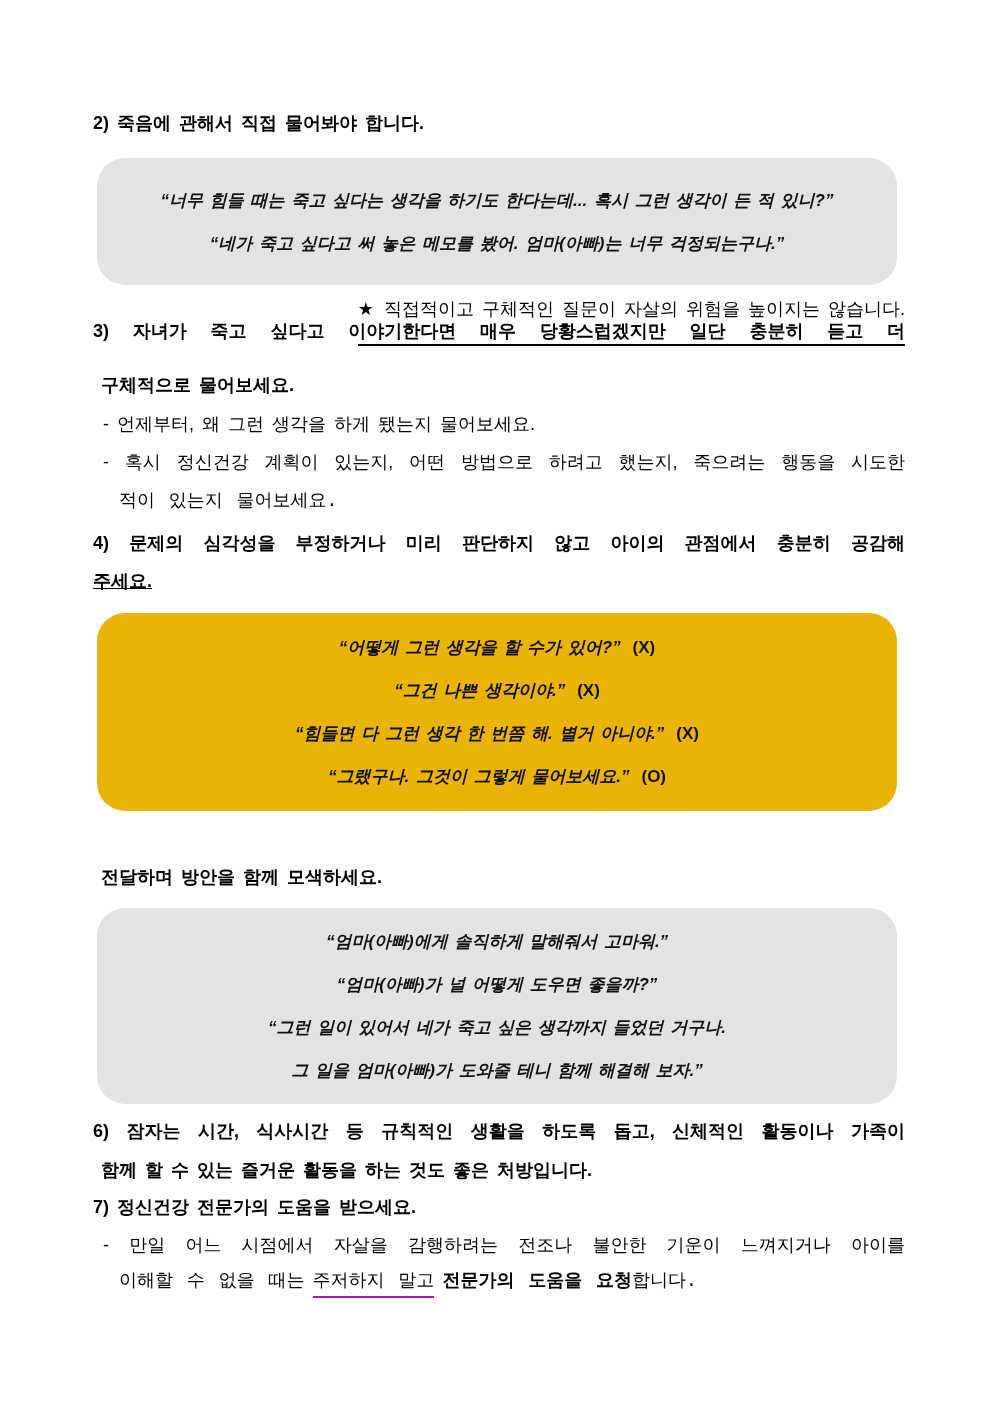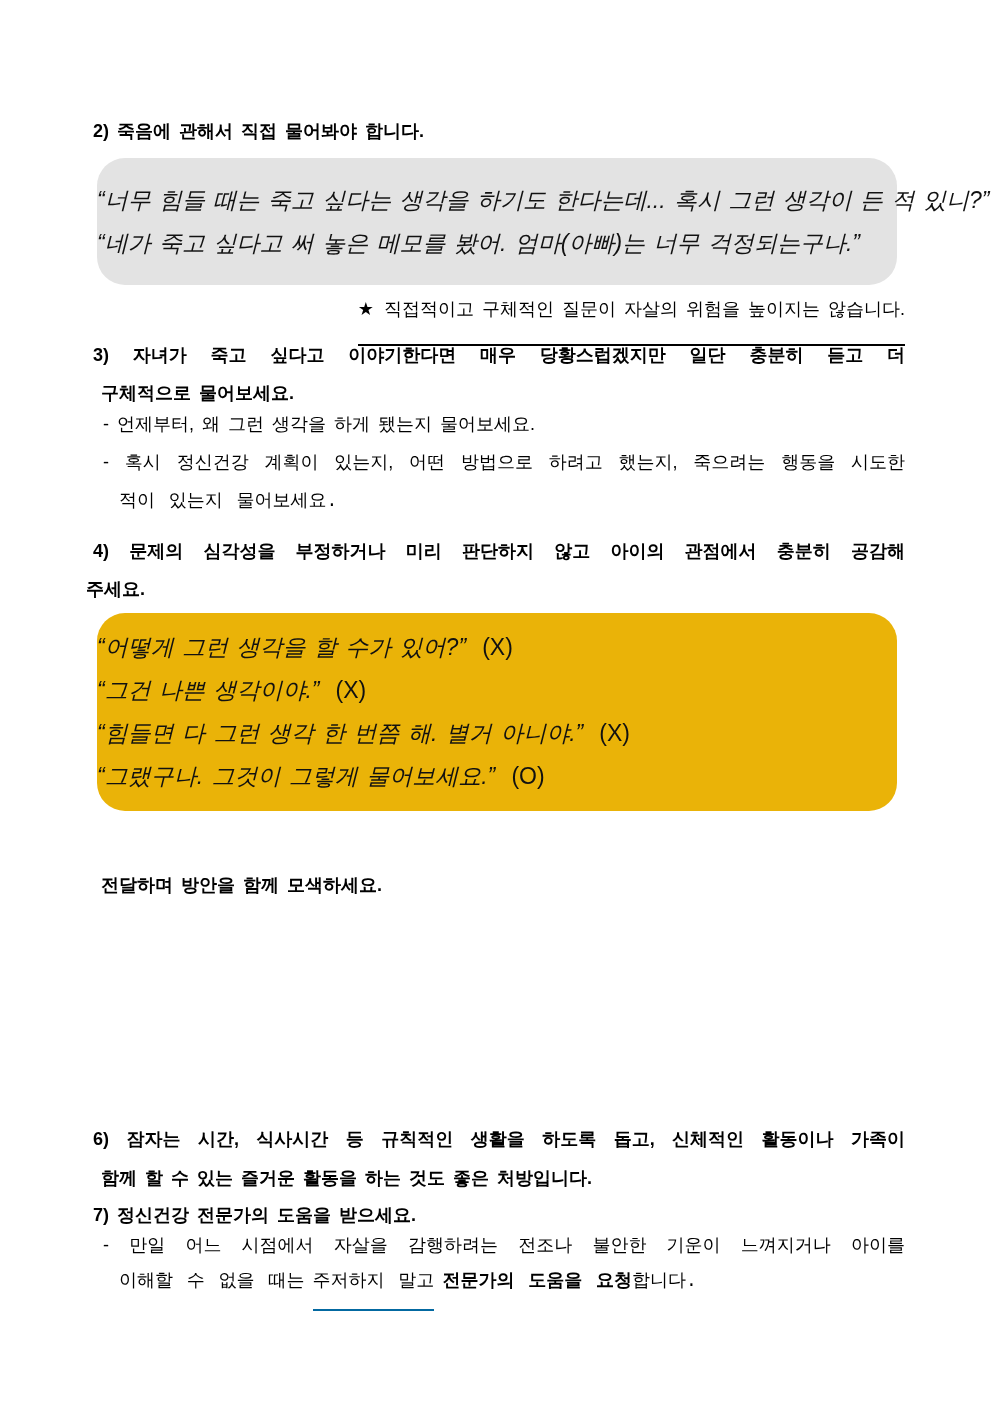--- a/index.html
+++ b/index.html
@@ -19,61 +19,63 @@
   .line {
     position: absolute;
     left: 93px;
     width: 812px;
     font-size: 18px;
     line-height: 30px;
     white-space: nowrap;
     word-spacing: 3px;
     color: #000000;
   }
-  .heading { font-weight: bold; margin-top: 8px; }
+  .heading { font-weight: bold; }
   .just {
     text-align: justify;
     text-align-last: justify;
   }
   .cont { left: 101px; width: 804px; }
-  .cont4 { left: 86px; width: 812px; }
+  .cont4 { left: 93px; width: 812px; text-decoration: underline; }
   .bullet { left: 103px; width: 802px; }
   .bullet-cont { left: 119px; width: 786px; font-family: Liberation Mono, monospace; }
   .note-line { text-align: right; }
   .note-underline {
     display: inline-block;
     border-bottom: 2px solid #000000;
     padding-bottom: 20px;
   }
   .star { margin-right: 10px; }
   .quote-box {
     position: absolute;
     left: 97px;
     width: 800px;
     border-radius: 28px;
     display: flex;
     flex-direction: column;
     justify-content: center;
   }
   .qline {
     font-style: italic;
-    font-size: 23px;
+    font-size: 17px;
     line-height: 43px;
+    text-align: center;
     white-space: nowrap;
     color: #111111;
     word-spacing: 2px;
+    font-weight: bold;
   }
   .qmark {
     font-style: normal;
     margin-left: 0.7em;
     color: #111111;
   }
   .u {
-    border-bottom: 2px solid #0369a1;
-    padding-bottom: 18px;
+    border-bottom: 2px solid #a21caf;
+    padding-bottom: 5px;
   }
   .b { font-weight: bold; }
   .gap { margin-left: 0.45em; }
 </style>
 </head>
 <body>
 
 <div class="page">
 
   <div class="line heading" style="top:108px">2) 죽음에 관해서 직접 물어봐야 합니다.</div>
@@ -82,38 +84,44 @@
     <div class="qline">“너무 힘들 때는 죽고 싶다는 생각을 하기도 한다는데... 혹시 그런 생각이 든 적 있니?”</div>
     <div class="qline">“네가 죽고 싶다고 써 놓은 메모를 봤어. 엄마(아빠)는 너무 걱정되는구나.”</div>
   </div>
 
   <div class="line note-line" style="top:294px">
     <span class="note-underline">
       <span class="star">★</span><span>직접적이고 구체적인 질문이 자살의 위험을 높이지는 않습니다.</span>
     </span>
   </div>
 
-  <div class="line heading just" style="top:332px">3) 자녀가 죽고 싶다고 이야기한다면 매우 당황스럽겠지만 일단 충분히 듣고 더</div>
+  <div class="line heading just" style="top:316px">3) 자녀가 죽고 싶다고 이야기한다면 매우 당황스럽겠지만 일단 충분히 듣고 더</div>
   <div class="line heading cont" style="top:370px">구체적으로 물어보세요.</div>
   <div class="line bullet" style="top:409px">- 언제부터, 왜 그런 생각을 하게 됐는지 물어보세요.</div>
   <div class="line bullet just" style="top:447px">- 혹시 정신건강 계획이 있는지, 어떤 방법으로 하려고 했는지, 죽으려는 행동을 시도한</div>
   <div class="line bullet-cont" style="top:486px">적이 있는지 물어보세요.</div>
 
   <div class="line heading just" style="top:528px">4) 문제의 심각성을 부정하거나 미리 판단하지 않고 아이의 관점에서 충분히 공감해</div>
   <div class="line heading cont4" style="top:566px">주세요.</div>
 
   <div class="quote-box" style="top:613px;height:198px;background:#eab308">
     <div class="qline"><span>“어떻게 그런 생각을 할 수가 있어?”</span><span class="qmark">(X)</span></div>
     <div class="qline"><span>“그건 나쁜 생각이야.”</span><span class="qmark">(X)</span></div>
     <div class="qline"><span>“힘들면 다 그런 생각 한 번쯤 해. 별거 아니야.”</span><span class="qmark">(X)</span></div>
     <div class="qline"><span>“그랬구나. 그것이 그렇게 물어보세요.”</span><span class="qmark">(O)</span></div>
   </div>
 
   <div class="line heading cont" style="top:862px">전달하며 방안을 함께 모색하세요.</div>
 
+  <div class="quote-box" style="top:908px;height:196px;background:#e3e3e3">
+    <div class="qline">“엄마(아빠)에게 솔직하게 말해줘서 고마워.”</div>
+    <div class="qline">“엄마(아빠)가 널 어떻게 도우면 좋을까?”</div>
+    <div class="qline">“그런 일이 있어서 네가 죽고 싶은 생각까지 들었던 거구나.</div>
+    <div class="qline">그 일을 엄마(아빠)가 도와줄 테니 함께 해결해 보자.”</div>
+  </div>
 
   <div class="line heading just" style="top:1116px">6) 잠자는 시간, 식사시간 등 규칙적인 생활을 하도록 돕고, 신체적인 활동이나 가족이</div>
   <div class="line heading cont" style="top:1155px">함께 할 수 있는 즐거운 활동을 하는 것도 좋은 처방입니다.</div>
 
   <div class="line heading" style="top:1192px">7) 정신건강 전문가의 도움을 받으세요.</div>
   <div class="line bullet just" style="top:1230px">- 만일 어느 시점에서 자살을 감행하려는 전조나 불안한 기운이 느껴지거나 아이를</div>
   <div class="line bullet-cont" style="top:1266px">
     <span>이해할 수 없을 때는</span><span class="u gap">주저하지 말고</span><span class="b gap">전문가의 도움을 요청</span><span>합니다.</span>
   </div>
 

